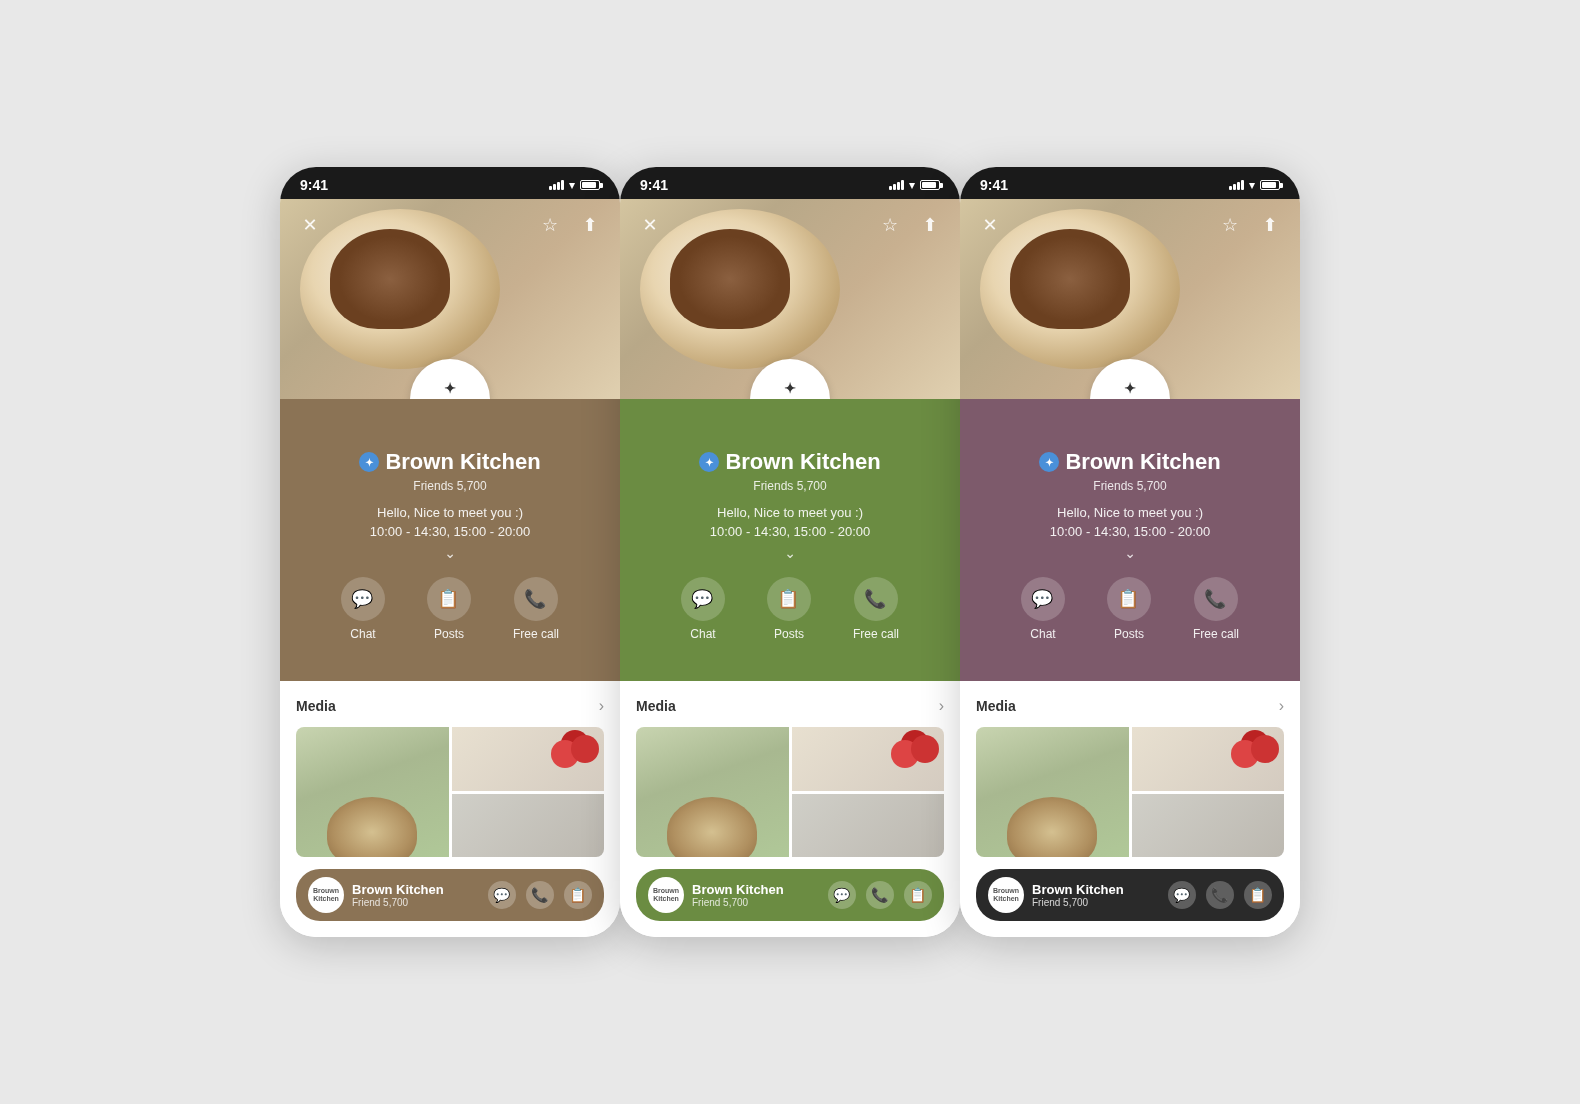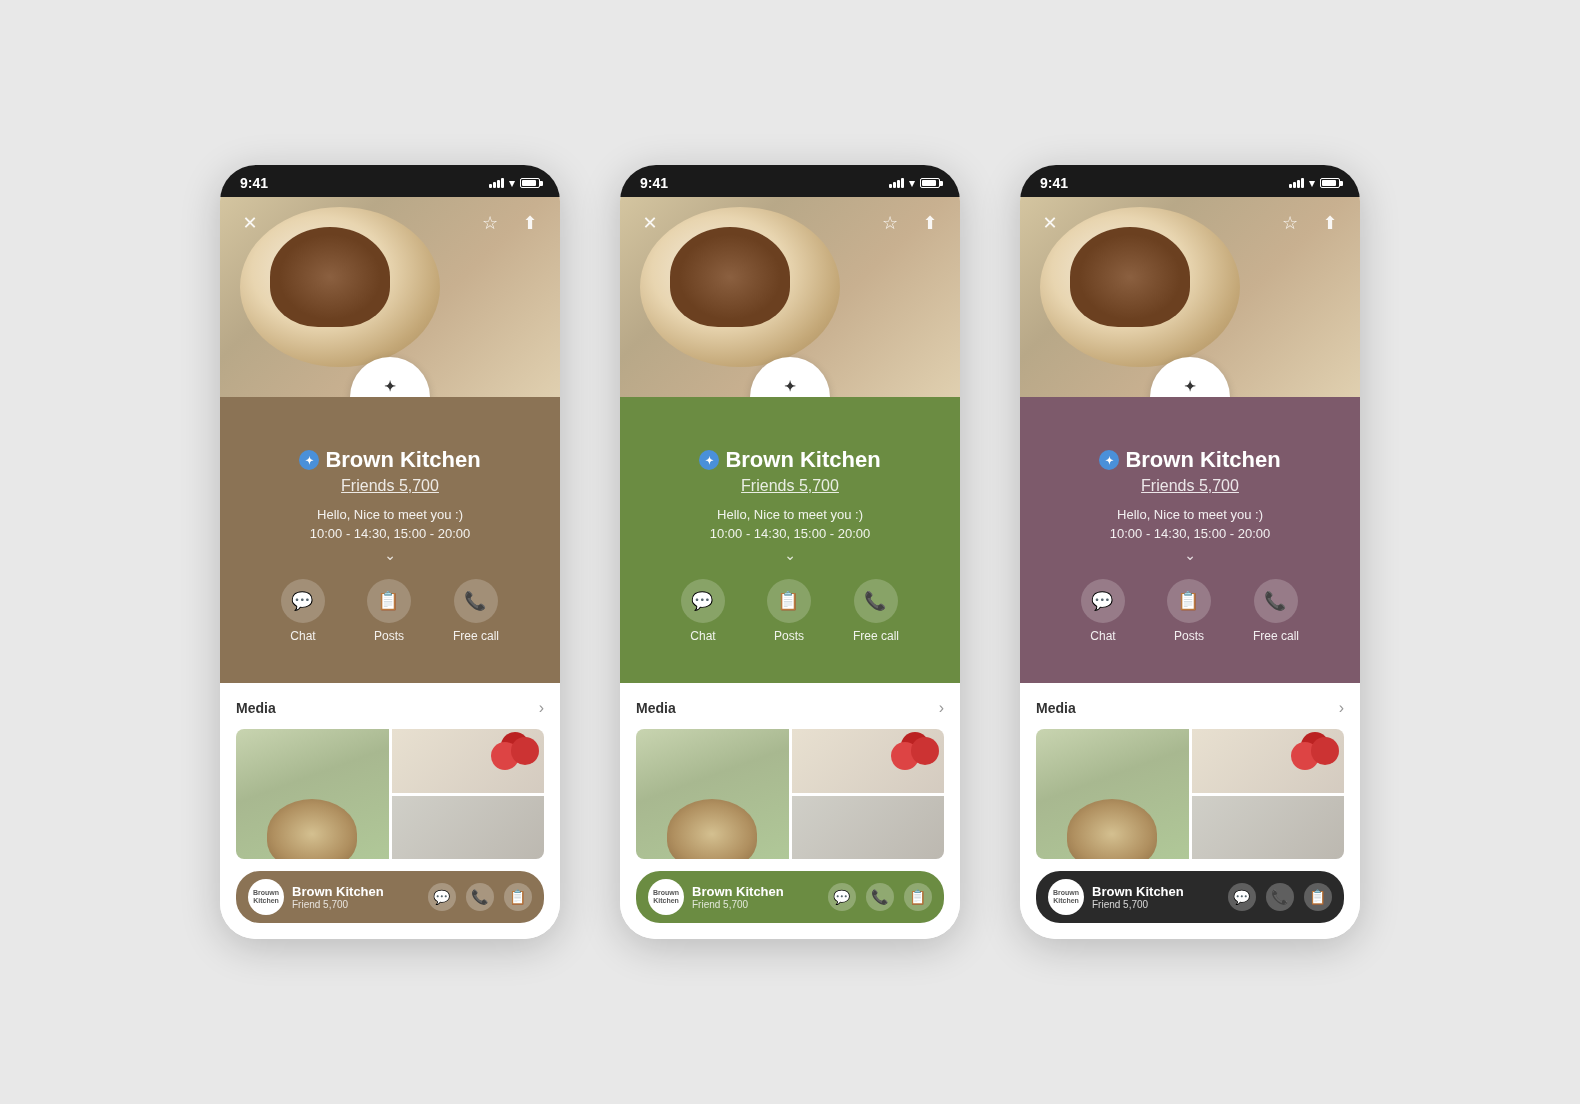--- a/index.html
+++ b/index.html
@@ -11,21 +11,20 @@
       min-height: 100vh;
       font-family: -apple-system, BlinkMacSystemFont, 'Helvetica Neue', sans-serif;
     }
     .page-container {
       width: 1412px;
       min-height: 1104px;
       background: #e8e8e8;
       display: flex;
       justify-content: center;
       align-items: center;
-      gap: 60px;
       padding: 60px 40px;
     }
 
     
     .profile-top {
       position: relative;
       height: 200px;
       overflow: hidden;
     }
     
@@ -105,24 +104,23 @@
     }
     .verified-badge {
       width: 20px; height: 20px;
       background: #4a90d9;
       border-radius: 50%;
       display: flex; align-items: center; justify-content: center;
       font-size: 10px;
       color: #fff;
     }
     .friends-count {
-      font-size: 16px;
+      font-size: 12px;
       color: rgba(255,255,255,0.85);
       margin-bottom: 12px;
-      text-decoration: underline;
     }
     .greeting {
       font-size: 13px;
       color: rgba(255,255,255,0.9);
       margin-bottom: 4px;
     }
     .hours {
       font-size: 13px;
       color: rgba(255,255,255,0.9);
       margin-bottom: 6px;

